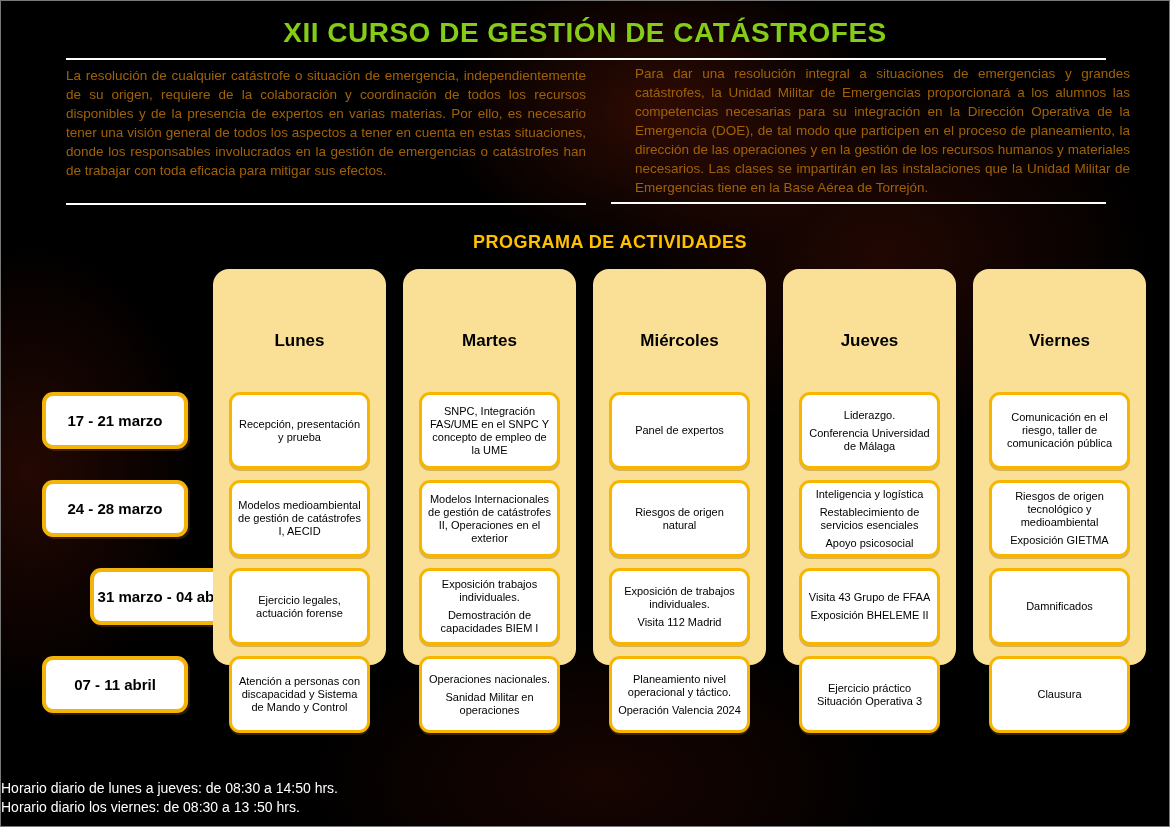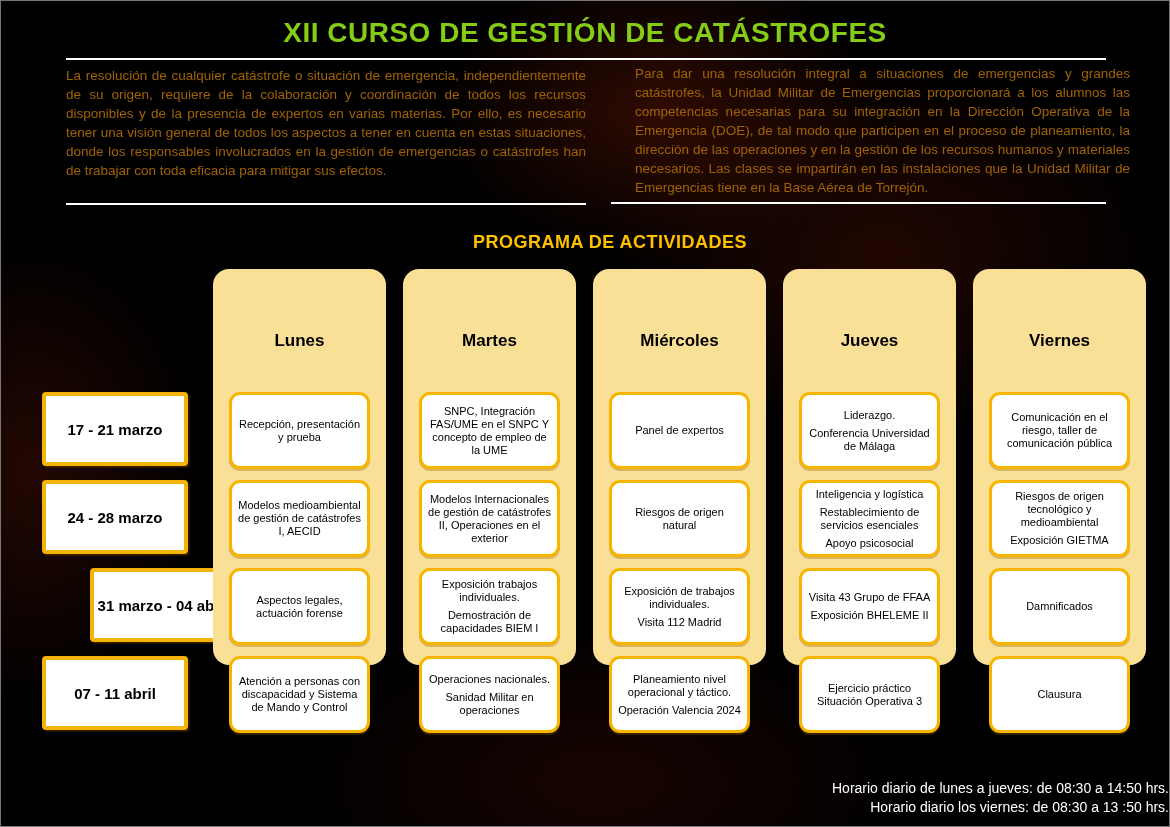--- a/index.html
+++ b/index.html
@@ -32,22 +32,22 @@
   }
   .intro-left  { top:65px; left:65px;  width:520px; }
   .intro-right { top:63px; left:610px; width:495px;margin-left:24px; }
   .section-title {
     position:absolute; top:214px; left:0; width:100%; margin:17px;
     text-align:center; color:#FFC000; font-size:18px; font-weight:bold;
     letter-spacing:0.5px;
     padding-left:8px;
   }
   .date-box {
-    position:absolute; left:41px; width:146px; height:74px;
-    background:#FFFFFF; border:4px solid #F2B408; border-radius:4px;
+    position:absolute; left:41px; width:146px; height:57px;
+    background:#FFFFFF; border:4px solid #F2B408; border-radius:11px;
     box-sizing:border-box; display:flex; align-items:center; justify-content:center;
     color:#000; font-size:15px; font-weight:bold; text-align:center;
     box-shadow:2px 2px 0 rgba(120,70,0,0.35);
   }
   .db-0 { top:391px; } .db-1 { top:479px; } .db-2 { top:567px;margin-left:48px; } .db-3 { top:655px; }
   .day-col {
     position:absolute; top:268px; width:173px; height:396px;
     background:#FAE096; border-radius:16px;
   }
   .col-0 { left:212px; } .col-1 { left:402px; } .col-2 { left:592px; }
@@ -61,21 +61,21 @@
     background:#FFFFFF; border:3px solid #F7B500; border-radius:11px;
     box-sizing:border-box; display:flex; flex-direction:column;
     align-items:center; justify-content:center; gap:5px; padding:4px 6px;
     text-align:center; color:#000; font-size:11px; line-height:13px;
     box-shadow:0 2px 0 rgba(150,95,0,0.35);
   }
   .row-0 { top:123px; } .row-1 { top:211px; } .row-2 { top:299px; } .row-3 { top:387px; }
   .cell p { margin:0; }
   .footer {
     position:absolute; top:778px; left:0; width:100%;
-    text-align:right; color:#FFFFFF; font-size:14px; line-height:19px;
+    text-align:left; color:#FFFFFF; font-size:14px; line-height:19px;
   }
   .footer p { margin:0; }
 </style>
 </head>
 <body>
 
 <div class="poster">
   <div class="bg-art"></div>
 
   <h1 class="page-title">XII CURSO DE GESTIÓN DE CATÁSTROFES</h1>
@@ -103,21 +103,21 @@
 
   <div class="day-col col-0">
     <h3 class="day-header">Lunes</h3>
     <div class="cell row-0">
       <p>Recepción, presentación y prueba</p>
     </div>
     <div class="cell row-1">
       <p>Modelos medioambiental de gestión de catástrofes I, AECID</p>
     </div>
     <div class="cell row-2">
-      <p>Aspectos legales, actuación forense</p>
+      <p>Ejercicio legales, actuación forense</p>
     </div>
     <div class="cell row-3">
       <p>Atención a personas con discapacidad y Sistema de Mando y Control</p>
     </div>
   </div>
 
   <div class="day-col col-1">
     <h3 class="day-header">Martes</h3>
     <div class="cell row-0">
       <p>SNPC, Integración FAS/UME en el SNPC Y concepto de empleo de la UME</p>

